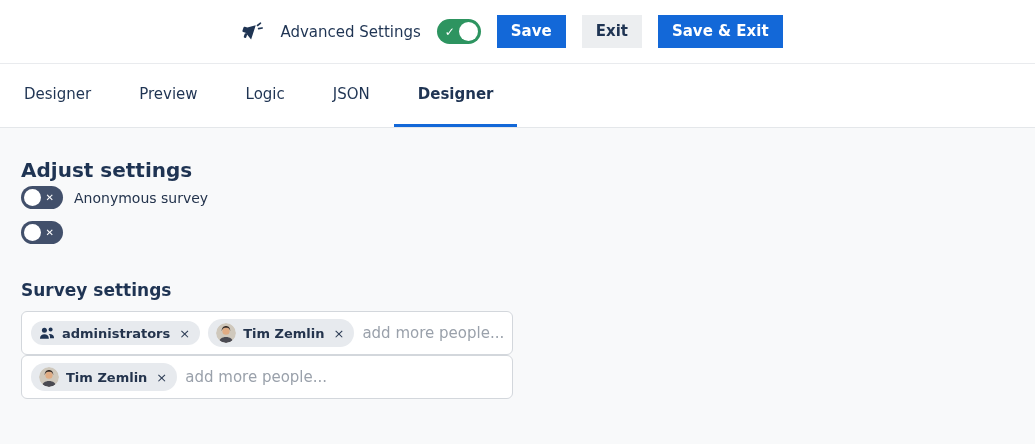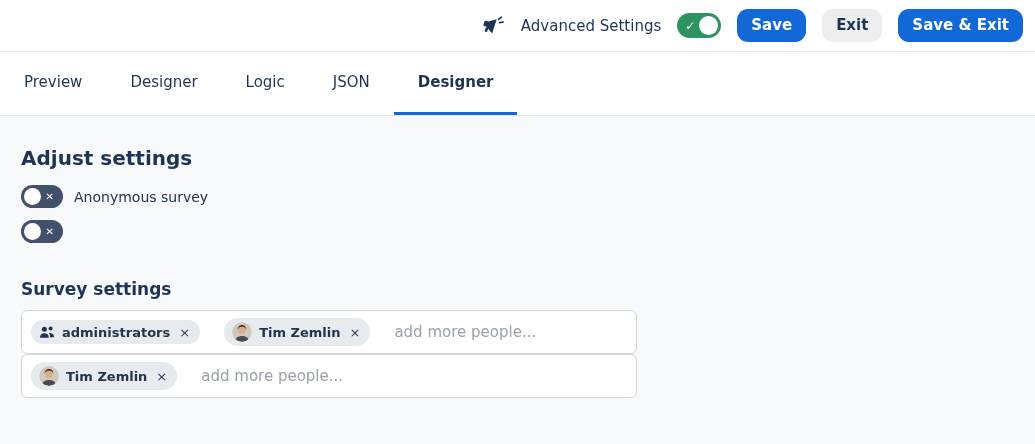--- a/index.html
+++ b/index.html
@@ -5,23 +5,23 @@
   * { margin:0; padding:0; box-sizing:border-box; }
   html,body { width:1035px; height:444px; overflow:hidden; }
   body {
     font-family:"DejaVu Sans","Liberation Sans",sans-serif;
     background:#ffffff;
     color:#1f3453;
   }
 
   
   .topbar {
-    height:52px; background:#ffffff;
+    height:64px; background:#ffffff;
     border-bottom:1px solid #e9ebee;
-    display:flex; align-items:center; justify-content:flex-end;
+    display:flex; align-items:center; justify-content:center;
     gap:16px; padding-right:12px;
   }
   .topbar .adv-label { font-size:15px; color:#1f3453; }
   .megaphone { width:24px; height:24px; display:block; }
 
   .switch {
     position:relative; display:inline-flex; align-items:center;
     border-radius:13px; cursor:pointer; flex:0 0 auto;
   }
   .switch .knob {
@@ -33,21 +33,21 @@
     position:absolute; top:50%; transform:translateY(-50%);
   }
   .switch.on  { width:44px; height:25px; background:#2d9460; }
   .switch.on .knob { width:19px; height:19px; right:3px; }
   .switch.on .mark { left:8px; font-size:12px; }
   .switch.off { width:42px; height:23px; background:#42506b; border-radius:12px; }
   .switch.off .knob { width:17px; height:17px; left:3px; }
   .switch.off .mark { right:9px; font-size:10px; font-weight:normal; }
 
   .btn {
-    border:none; border-radius:11px; cursor:pointer;
+    border:none; border-radius:0; cursor:pointer;
     font-family:inherit; font-size:15px; font-weight:600;
     padding:8px 14px; line-height:1.1;
   }
   .btn.primary { background:#1368d8; color:#ffffff; }
   .btn.light   { background:#eceef0; color:#1f3453; }
 
   
   .tabbar {
     height:64px; background:#ffffff;
     border-bottom:1px solid #e4e7ea;
@@ -59,34 +59,34 @@
     cursor:pointer; border-bottom:3px solid transparent;
   }
   .tab.active { font-weight:bold; border-bottom-color:#1368d8; }
 
   
   .content {
     height:331px; background:#f8f9fa; padding:0 21px;
   }
   .content h1 {
     font-size:20px; font-weight:bold; color:#1f3453;
-    padding-top:30px; margin-bottom:15px;
+    padding-top:30px; margin-bottom:4px;
   }
   .toggle-row {
     display:flex; align-items:center; gap:11px;
     margin-bottom:12px; font-size:14px; color:#24344d;
   }
   .section-heading {
     font-size:17px; font-weight:bold; color:#1f3453;
     margin-top:36px; margin-bottom:11px;
   }
   .people-box {
-    width:616px; height:44px; background:#ffffff;
+    width:492px; height:44px; background:#ffffff;
     border:1px solid #d3d7dc; border-radius:6px;
-    display:flex; align-items:center; gap:24px; padding:0 9px;
+    display:flex; align-items:center; gap:8px; padding:0 9px;
   }
   .chip {
     display:inline-flex; align-items:center; gap:7px;
     background:#e7eaee; border-radius:14px;
     padding:4px 10px 4px 8px;
     font-size:13px; font-weight:600; color:#24344d;
     white-space:nowrap; flex:0 0 auto;
   }
   .chip .remove {
     font-size:13px; font-weight:normal; color:#2c3c55;
@@ -124,22 +124,22 @@
     <span class="mark">✓</span>
     <span class="knob"></span>
   </span>
 
   <button class="btn primary">Save</button>
   <button class="btn light">Exit</button>
   <button class="btn primary">Save &amp; Exit</button>
 </div>
 
 <div class="tabbar">
+  <div class="tab">Designer</div>
   <div class="tab">Preview</div>
-  <div class="tab">Designer</div>
   <div class="tab">Logic</div>
   <div class="tab">JSON</div>
   <div class="tab active">Designer</div>
 </div>
 
 <div class="content">
 
   <h1>Adjust settings</h1>
 
   <div class="toggle-row">

